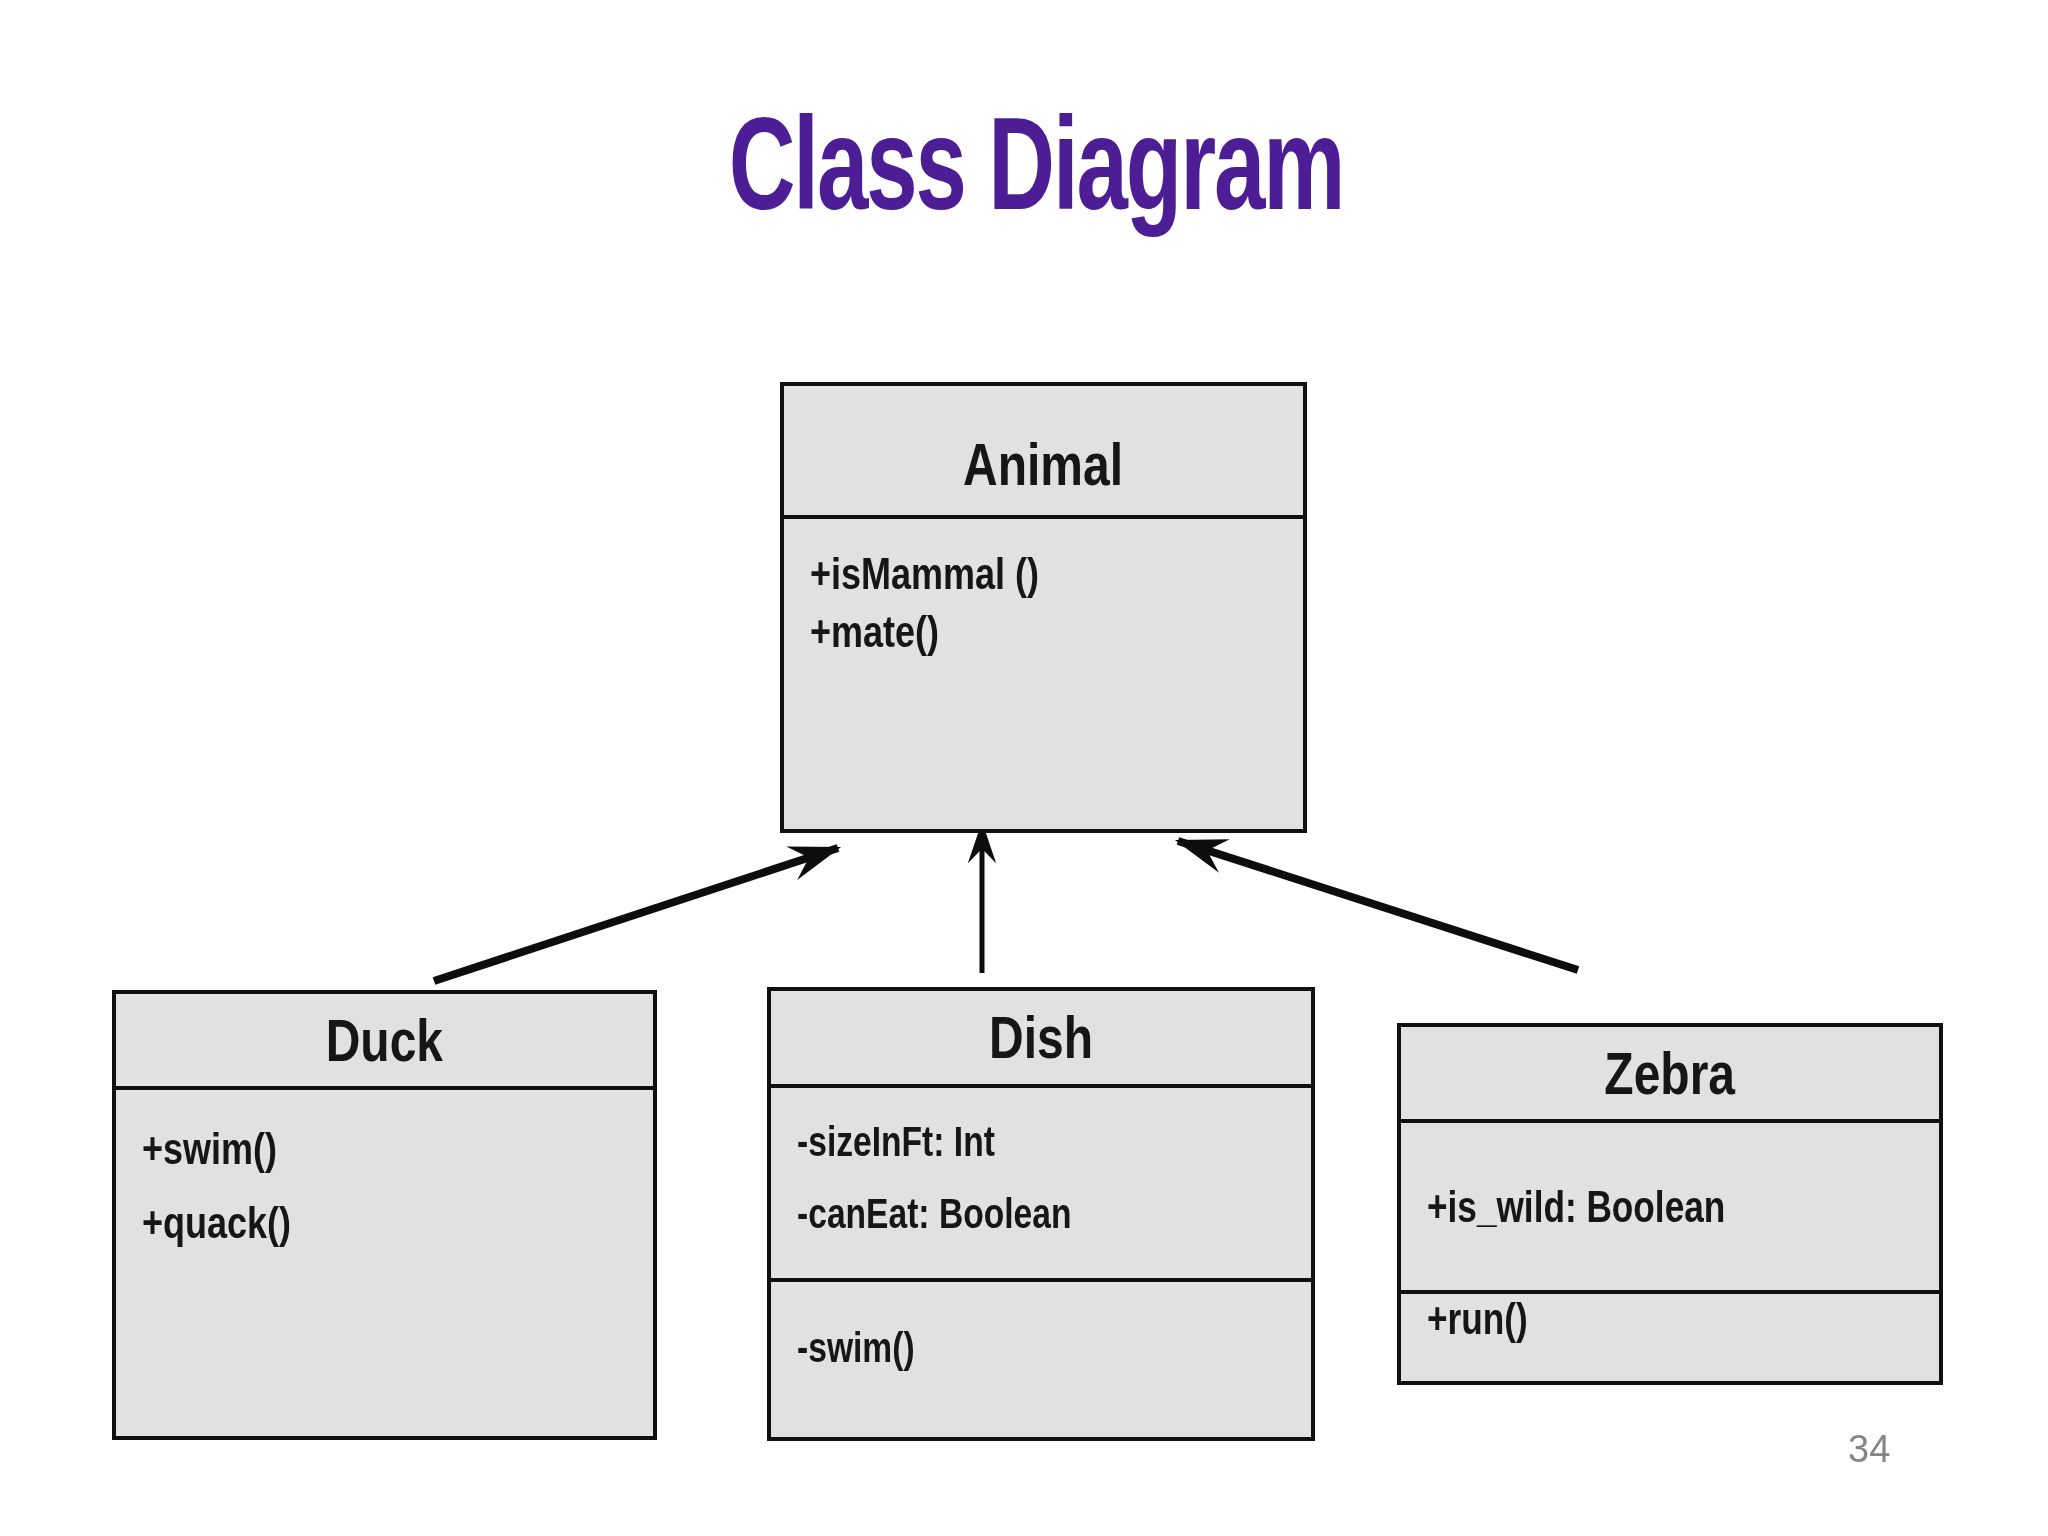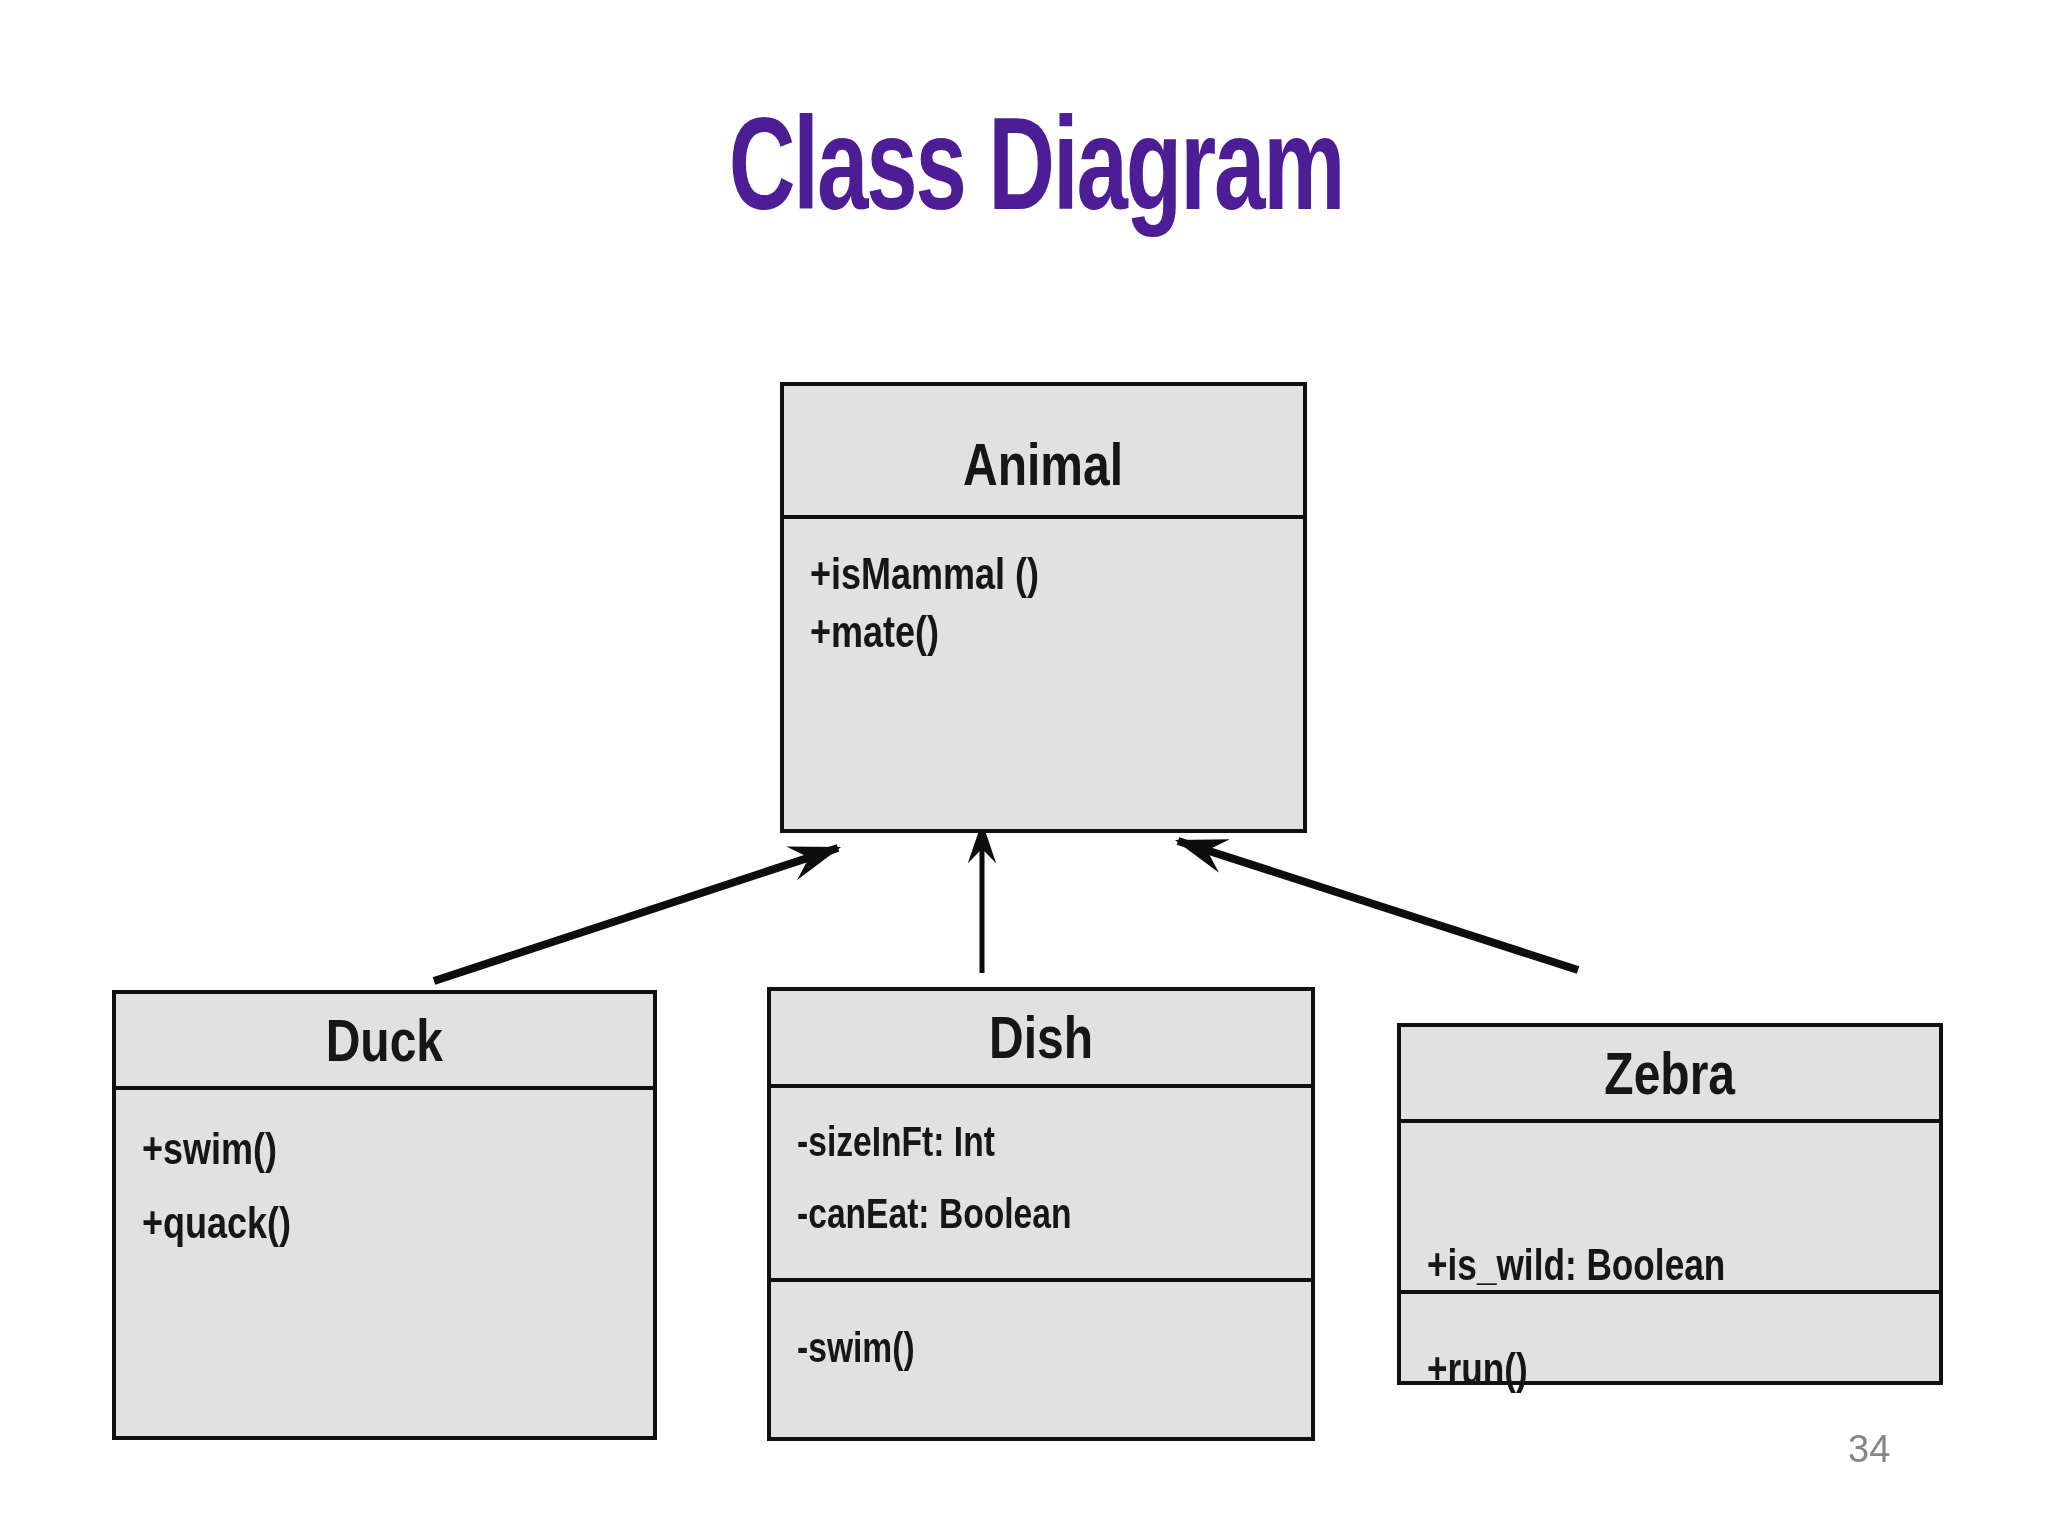--- a/index.html
+++ b/index.html
@@ -50,23 +50,23 @@
   #box-dish{left:767px;top:987px;width:548px;height:454px;}
   #box-dish .uml-header{height:97px;}
   #box-dish .uml-attrs{height:194px;padding-top:18px;}
   #box-dish .uml-attrs .line{font-size:42px;line-height:72px;}
   #box-dish .uml-methods{padding-top:42px;}
   #box-dish .uml-methods .line{font-size:42px;}
 
   
   #box-zebra{left:1397px;top:987px;width:546px;height:362px;margin-top:36px;}
   #box-zebra .uml-header{height:96px;}
-  #box-zebra .uml-attrs{height:171px;display:flex;align-items:flex-end;}
+  #box-zebra .uml-attrs{height:171px;display:flex;align-items:center;}
   #box-zebra .uml-attrs .line{font-size:44px;}
-  #box-zebra .uml-methods{padding-top:50px;}
+  #box-zebra .uml-methods{}
   #box-zebra .uml-methods .line{font-size:44px;}
 
   .arrow-layer{position:absolute;left:0;top:0;width:2048px;height:1536px;pointer-events:none;}
   .arrow-layer line{stroke:#0d0d0d;}
 
   .page-number{
     position:absolute;left:1848px;top:1428px;font-size:38px;color:#868686;
   }
 </style>
 </head>

